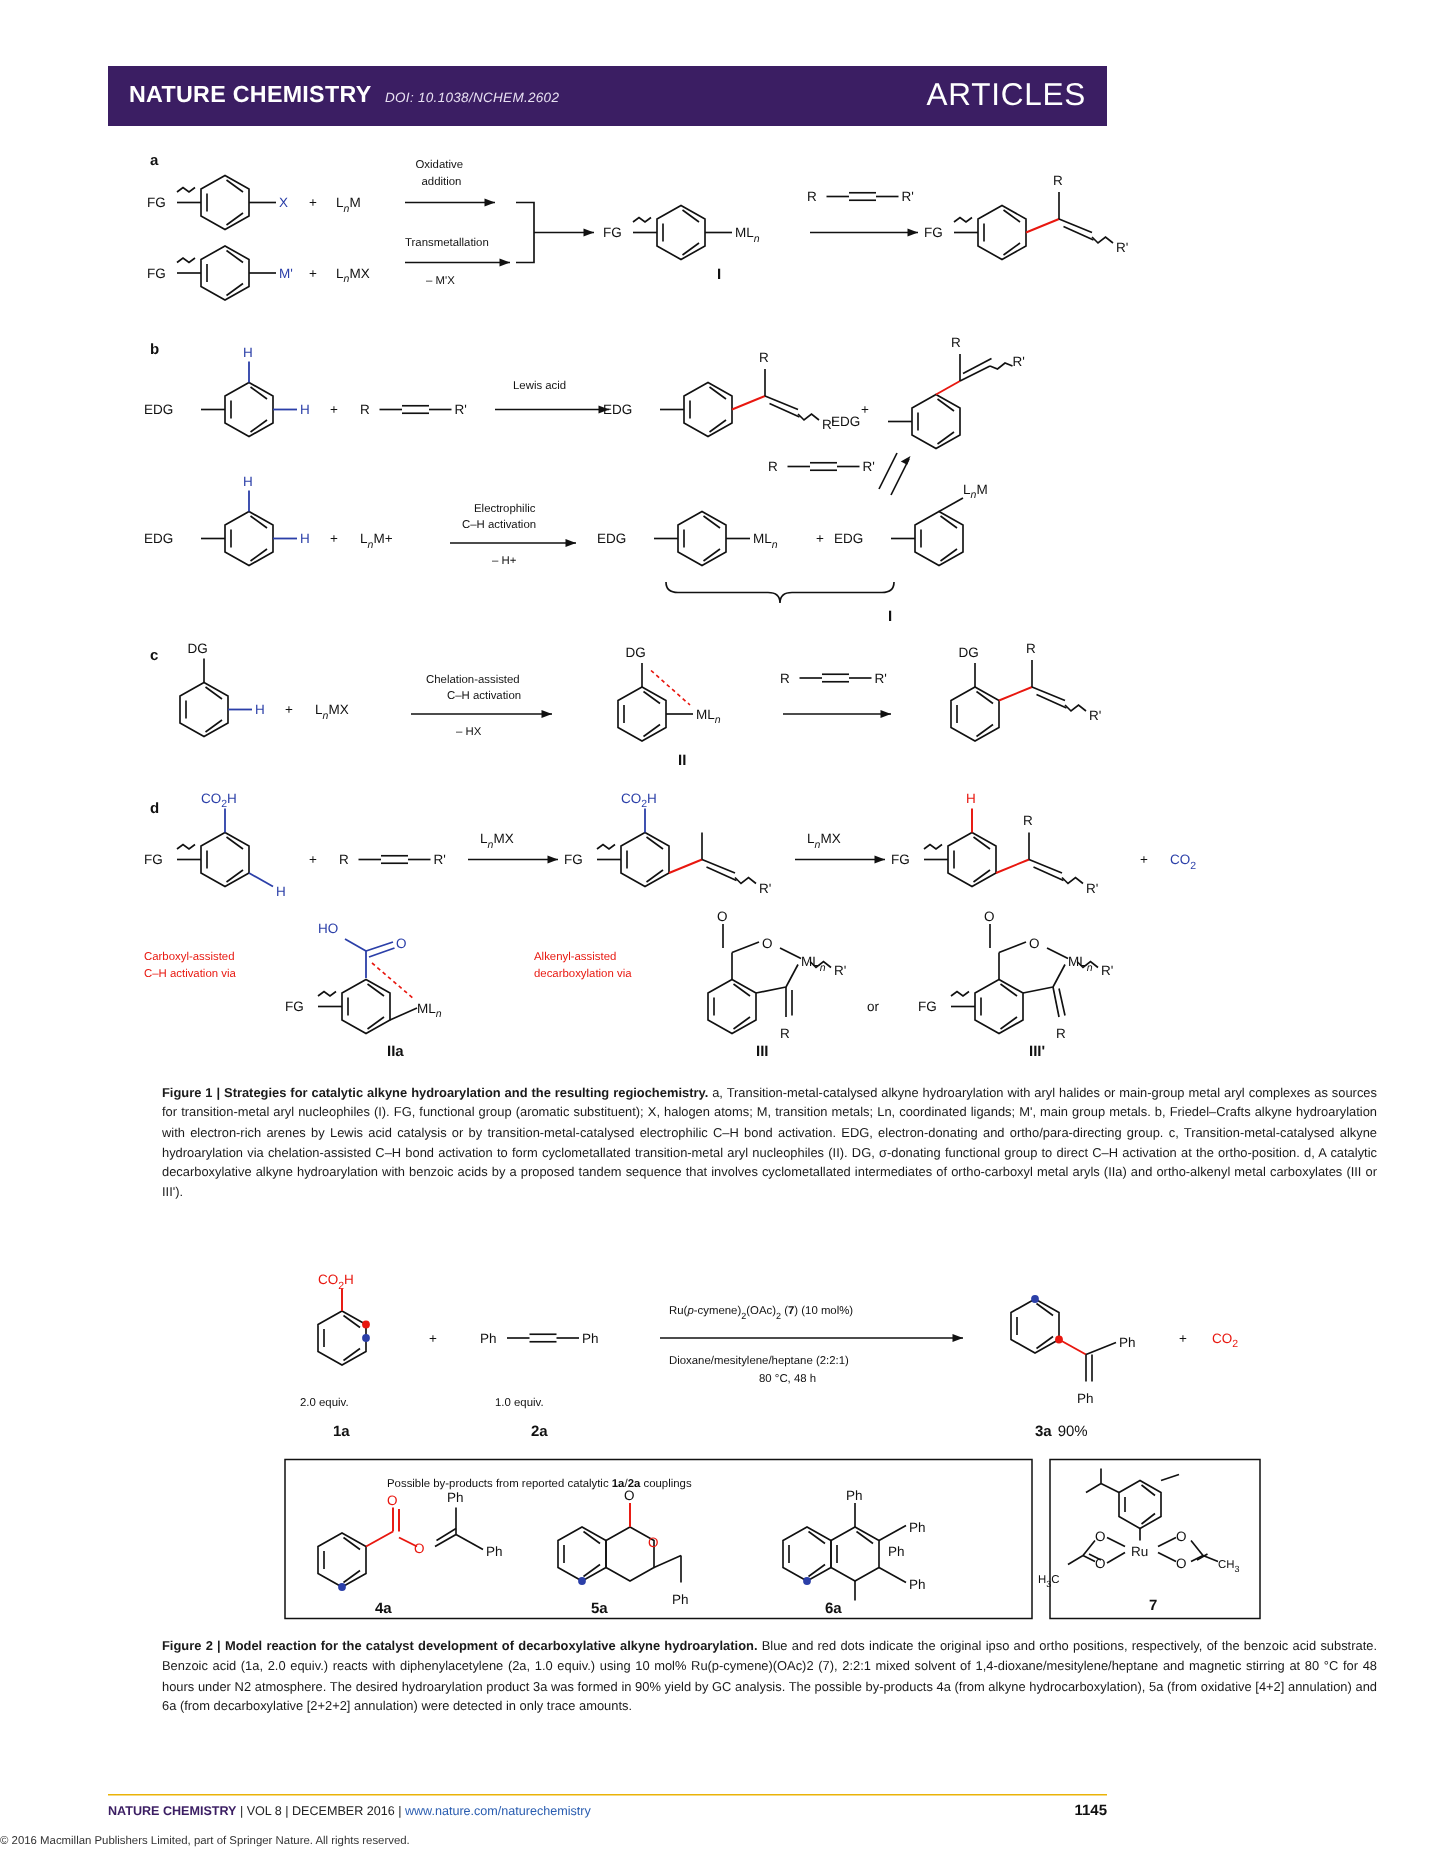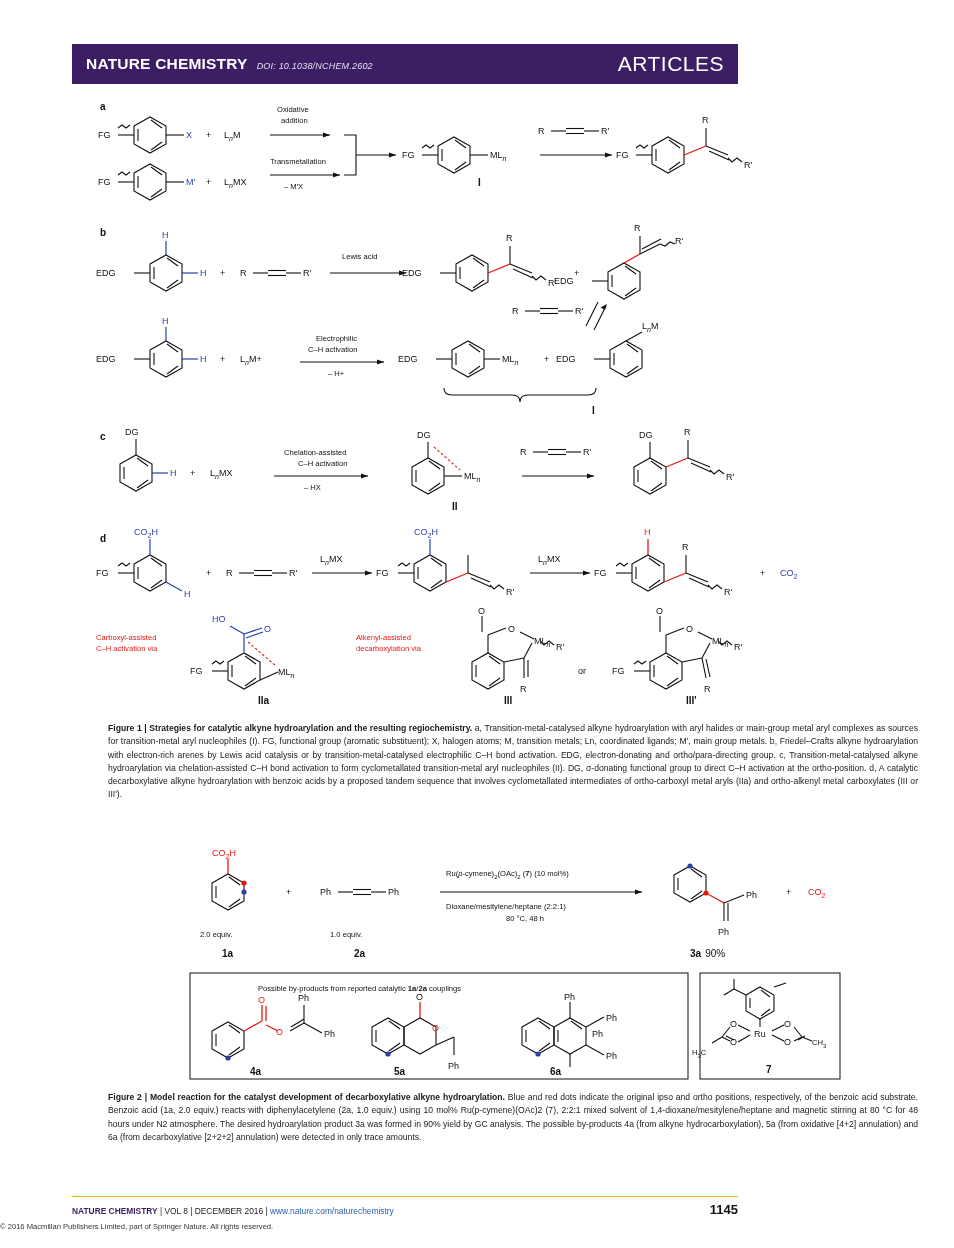--- a/index.html
+++ b/index.html
@@ -113,21 +113,21 @@
   }
   .footer-left .jname {
     color: #3b1e63;
     font-weight: bold;
   }
   .footer-left .link {
     color: #2a5db0;
     text-decoration: none;
   }
   .footer-right {
-    font-size: 13px;
+    font-size: 10px;
     font-weight: bold;
     color: #111;
   }
   .copyright {
     position: absolute;
     left: 0;
     right: 0;
     top: 1222px;
     text-align: left;
     font-size: 7.6px;

